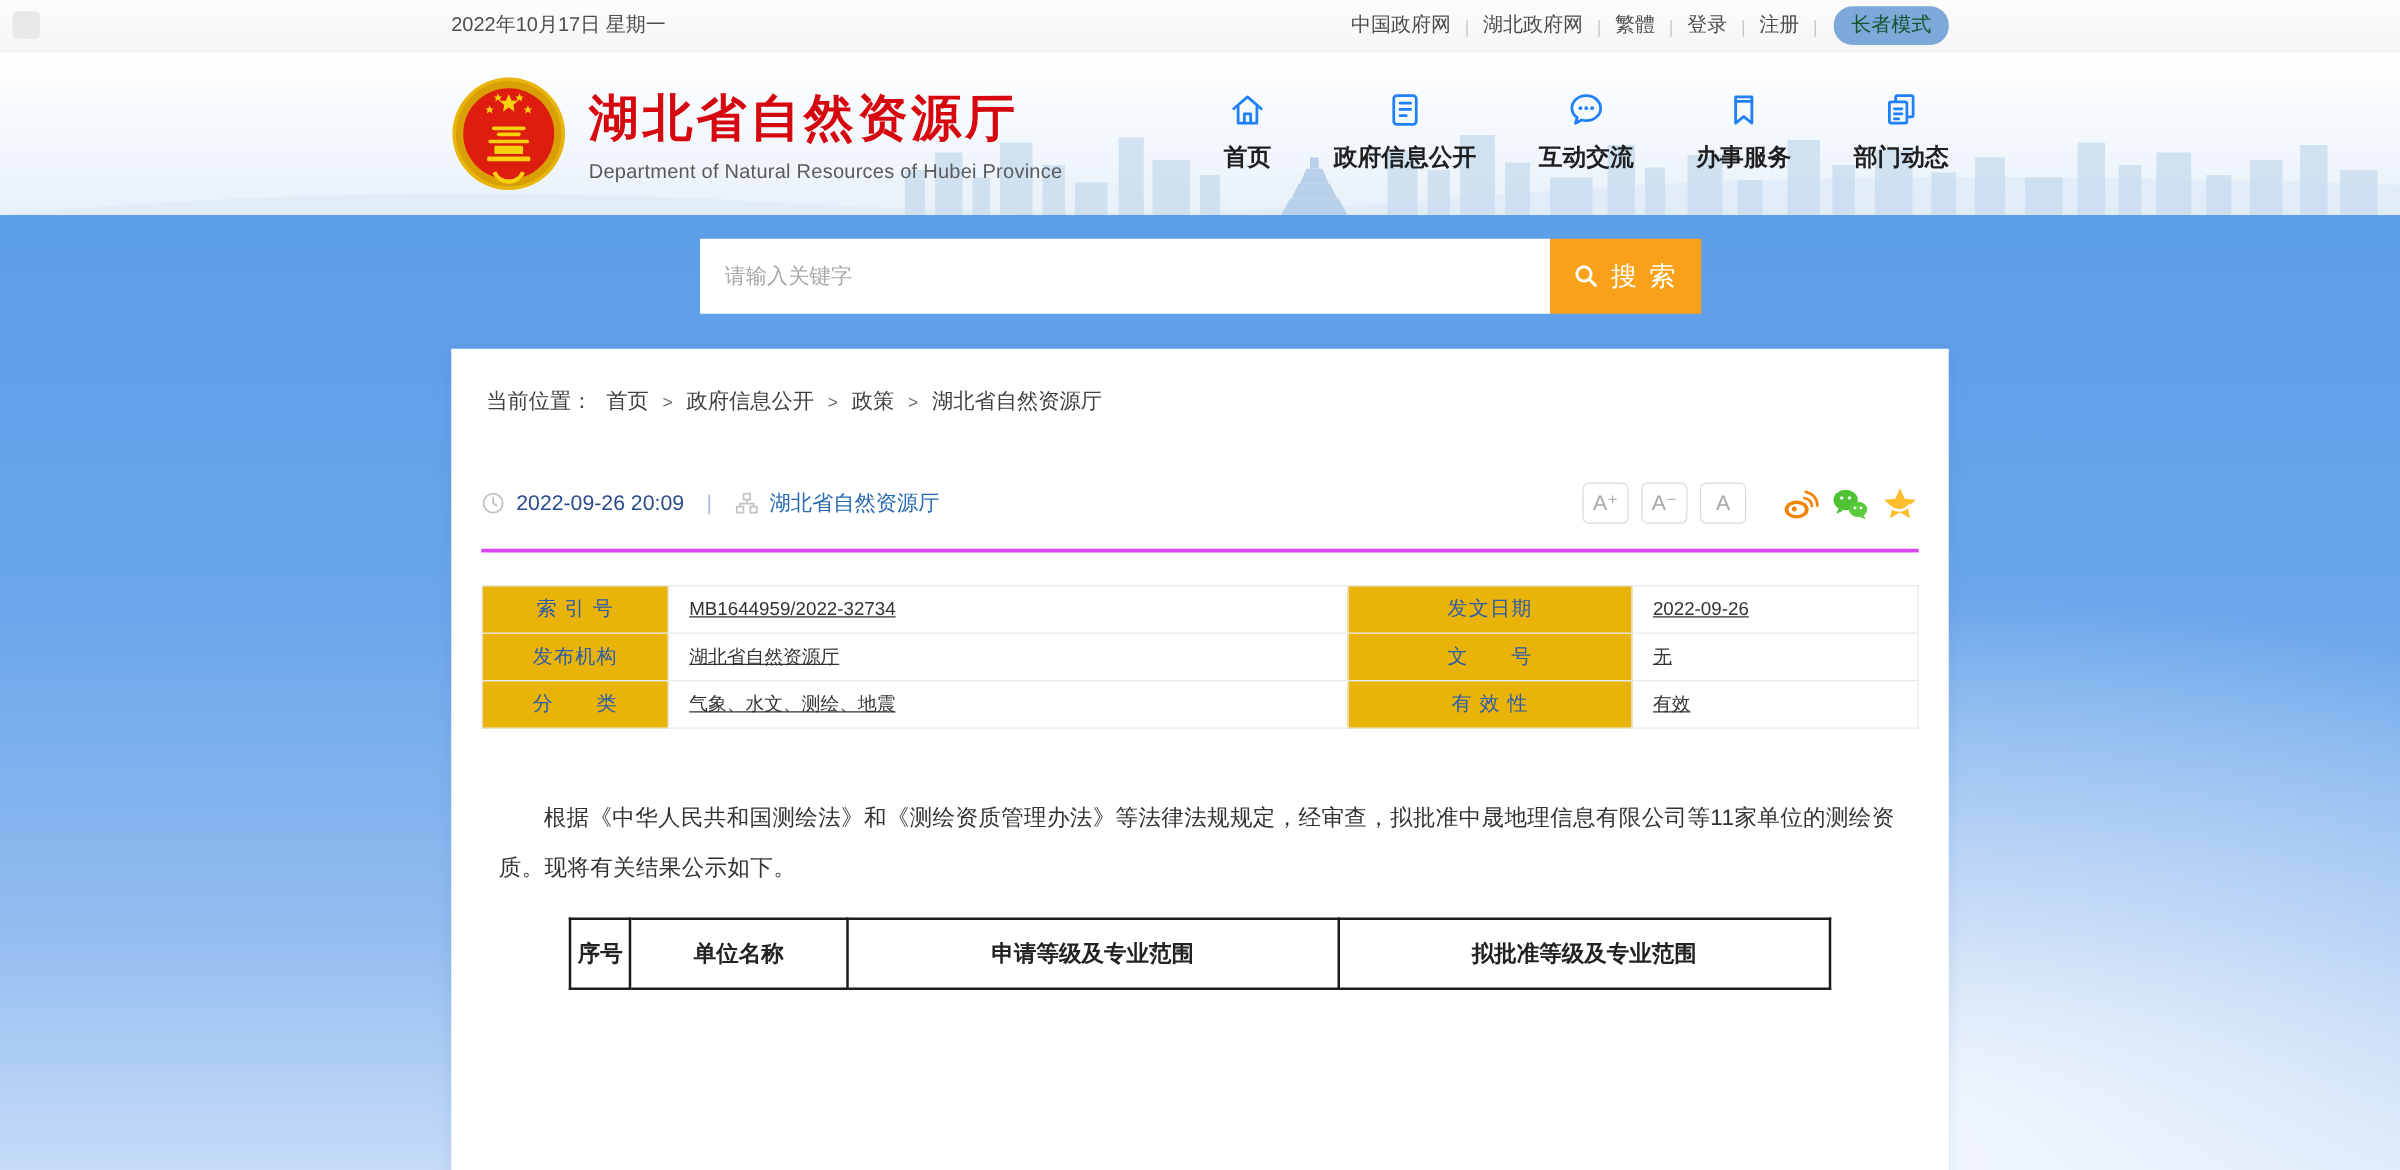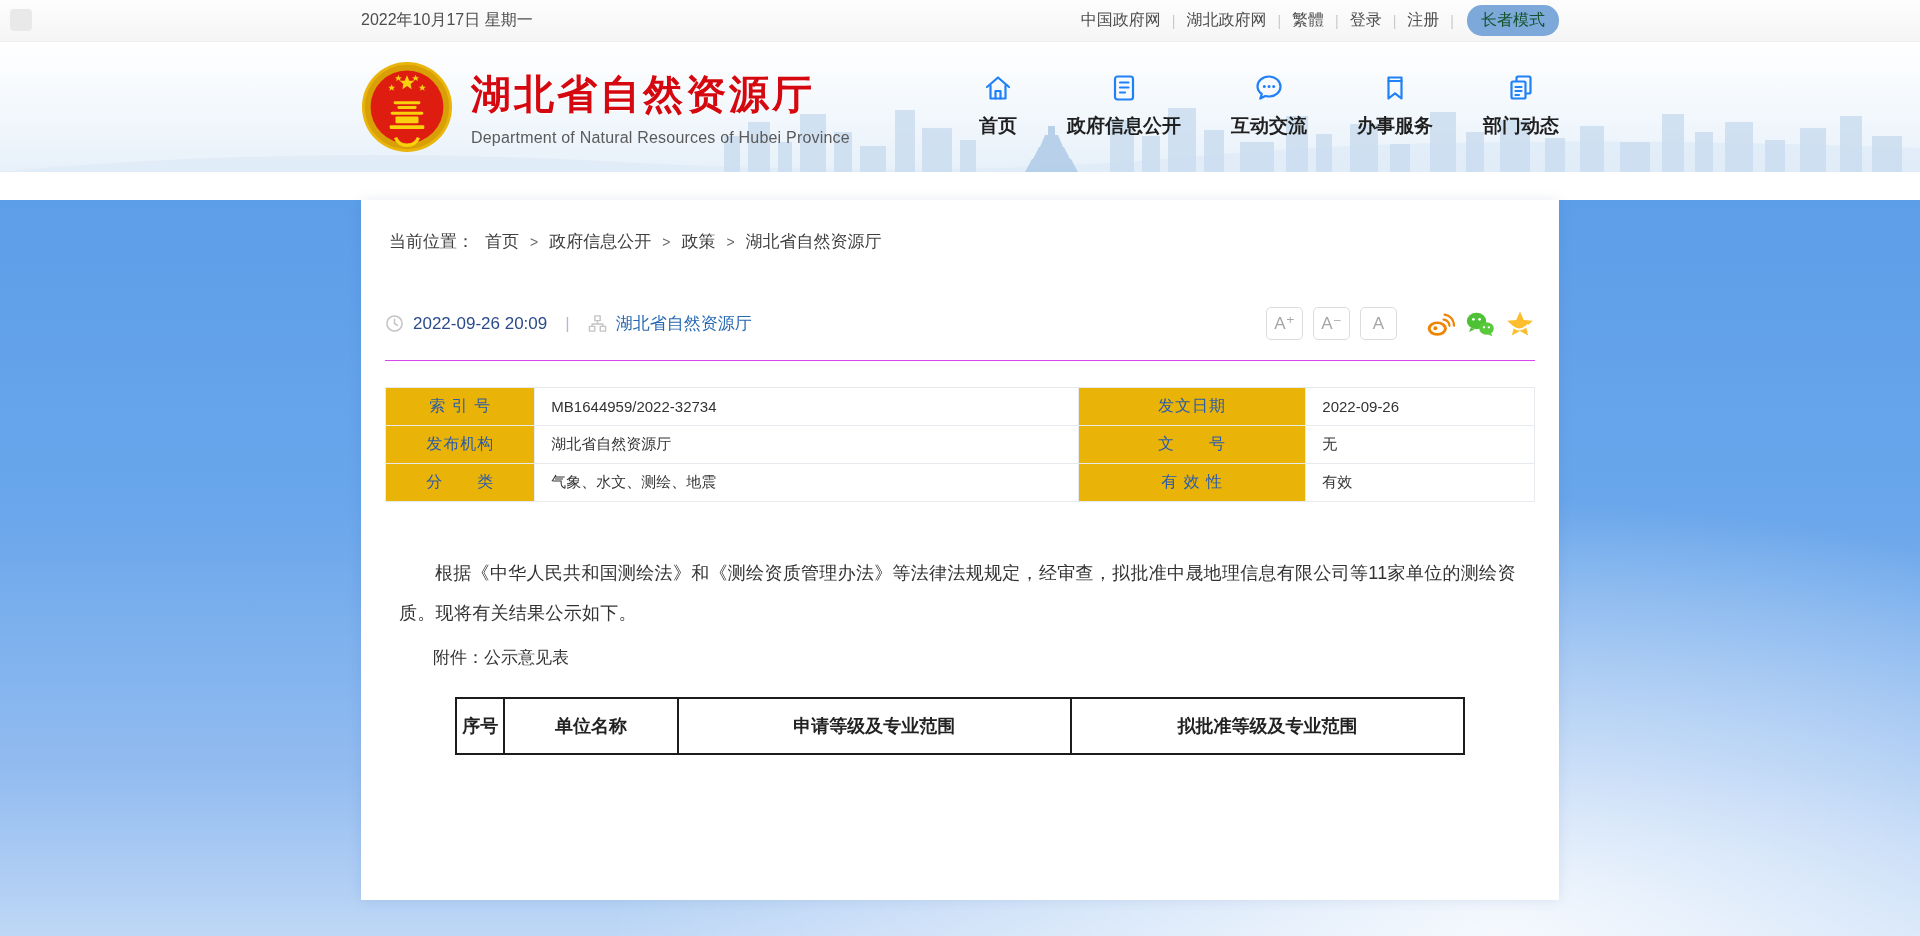--- a/index.html
+++ b/index.html
@@ -55,37 +55,37 @@
     padding:30px 24px 60px; box-shadow:0 0 12px rgba(25,70,140,.10); }
 
   .breadcrumb { display:flex; align-items:center; gap:11px; font-size:17px; color:#3f3f3f; margin-left:4px;text-align:right; }
   .breadcrumb a { color:#3f3f3f; text-decoration:none; cursor:pointer; }
   .bsep { color:#6b6b6b; font-size:14px; }
 
   .article-title { margin-top:70px; text-align:center; font-size:27px; font-weight:600;
     color:#333; letter-spacing:1px; }
 
   .meta-row { margin-top:54px; display:flex; justify-content:space-between; align-items:center;
-    border-bottom:1px solid #d946ef; padding-bottom:20px; }
+    border-bottom:3px solid #d946ef; padding-bottom:20px; }
   .meta-left { display:flex; align-items:center; gap:9px; font-size:17px; }
   .meta-left svg { width:19px; height:19px; display:block; }
   .pub-time { color:#2b4a8b; }
   .meta-divider { color:#aebbd4; margin:0 9px; }
   .source-link { color:#2668b2; text-decoration:none; cursor:pointer; }
   .meta-right { display:flex; align-items:center; gap:10px; }
   .font-btn { width:37px; height:33px; background:#fff; border:1px solid #dcdcdc; border-radius:5px;
     color:#a6a6a6; font-size:17px; line-height:1; cursor:pointer; font-family:inherit; }
   .share-icon { width:30px; height:28px; display:block; cursor:pointer; }
   .share-first { margin-left:18px; }
 
   .info-table { width:100%; border-collapse:collapse; margin-top:26px; table-layout:fixed; }
   .info-table td { border:1px solid #e6e9ed; height:38px; font-size:15px; color:#333; }
   .info-table td.lbl { background:#eab308; color:#2a5caa; text-align:center;
     font-size:16px; letter-spacing:1px; }
-  .info-table td.val { padding:0 16px; text-align:left; }
+  .info-table td.val { padding:0 16px; text-align:left;text-decoration:underline; }
 
   .body-paragraph { margin:52px 14px 0; font-size:18px; line-height:2.2; color:#333;
     text-indent:2em; letter-spacing:.3px; }
   .attachment-line { margin:6px 14px 0; font-size:17px; line-height:2.2; color:#333; text-indent:2em; }
 
   .approval-table { width:1010px; margin:20px auto 0; border-collapse:collapse; }
   .approval-table th { border:2px solid #1c1c1c; font-size:18px; font-weight:700; color:#222;
     padding:15px 4px; background:#fff; }
 </style>
 </head>
@@ -224,20 +224,30 @@
           <path d="M9.5 14 H15.5 M9.5 18 H15.5 M9.5 22 H13"></path>
         </svg>
         <span class="nav-label">部门动态</span>
       </div>
     </nav>
   </div>
 </div>
 
 <div class="blue-section">
 
+  <div class="search-row">
+    <input class="search-input" type="text" placeholder="请输入关键字" style="">
+    <button class="search-btn">
+      <svg width="22" height="22" viewBox="0 0 24 24" fill="none" stroke="#fff" stroke-width="2.6" stroke-linecap="round">
+        <circle cx="10" cy="10" r="6.2"></circle>
+        <path d="M14.8 14.8 L20 20"></path>
+      </svg>
+      <span>搜 索</span>
+    </button>
+  </div>
 
   <div class="card">
 
     <div class="breadcrumb">
       <span>当前位置：</span>
       <a>首页</a>
       <span class="bsep">&gt;</span>
       <a>政府信息公开</a>
       <span class="bsep">&gt;</span>
       <a>政策</a>
@@ -313,21 +323,20 @@
       <tr>
         <td class="lbl">分　　类</td>
         <td class="val">气象、水文、测绘、地震</td>
         <td class="lbl">有 效 性</td>
         <td class="val">有效</td>
       </tr>
     </tbody>
       </table>
 
     <p class="body-paragraph">根据《中华人民共和国测绘法》和《测绘资质管理办法》等法律法规规定，经审查，拟批准中晟地理信息有限公司等11家单位的测绘资质。现将有关结果公示如下。</p>
-    <p class="attachment-line">附件：公示意见表</p>
 
     <table class="approval-table">
       <colgroup>
           <col style="width:4.8%">
           <col style="width:17.2%">
           <col style="width:39%">
           <col style="width:39%">
         </colgroup>
       <tbody>
           <tr>

